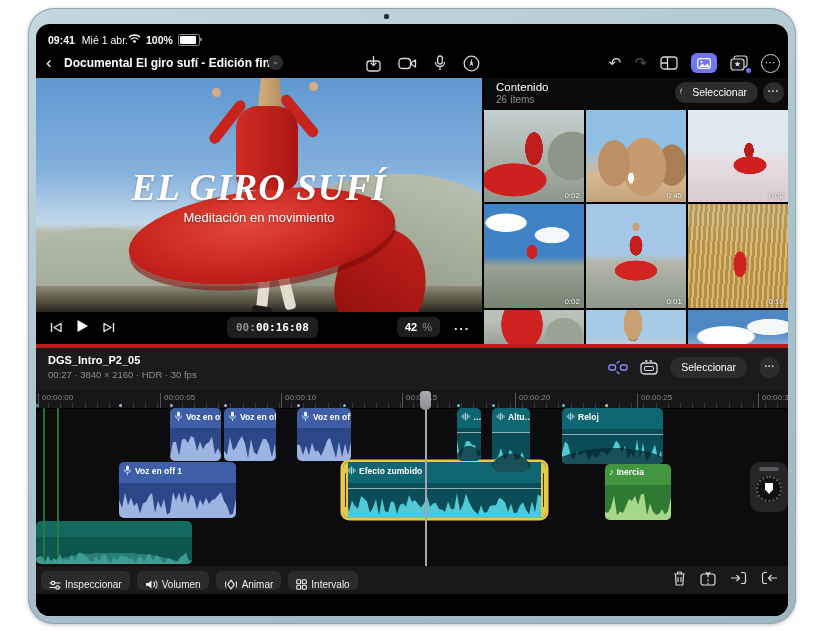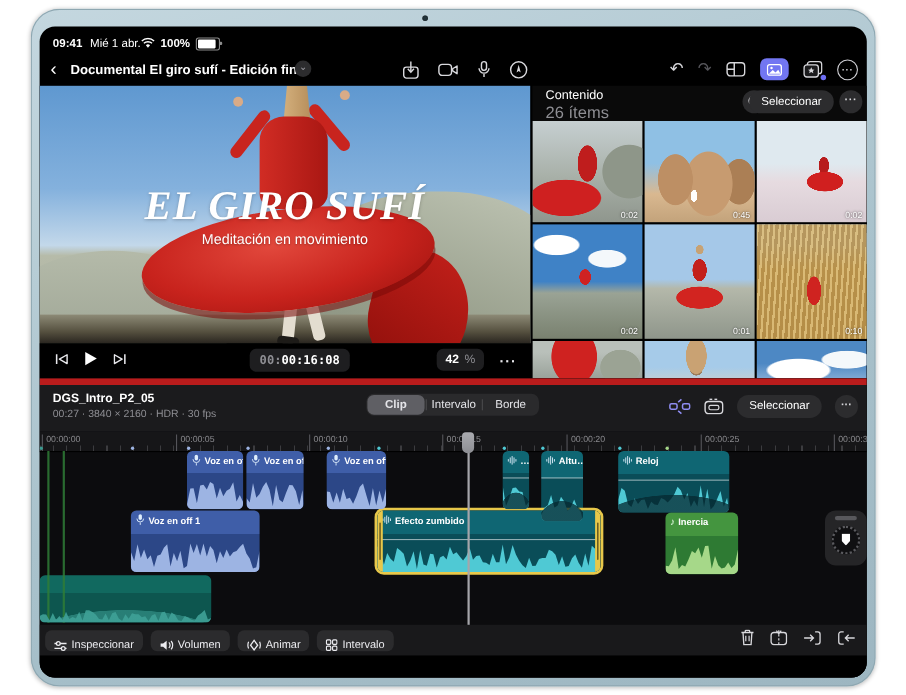--- a/index.html
+++ b/index.html
@@ -59,38 +59,38 @@
   .tr-ic.first{margin-left:14px;}
   .tc-pill{position:absolute;left:191px;top:5px;background:#1e1e20;border-radius:6px;padding:4px 9px;font-family:"DejaVu Sans Mono",monospace;font-size:11px;font-weight:600;}
   .tc-pill .pre{color:#8e8e93;}
   .zoom-pill{position:absolute;right:42px;top:5px;background:#1e1e20;border-radius:6px;padding:4px 8px;font-size:11px;font-weight:600;}
   .zoom-pill .pct{color:#8e8e93;margin-left:5px;font-weight:400;}
   .tr-ell{position:absolute;right:12px;top:9px;color:#e8e8ec;font-size:13px;font-weight:700;letter-spacing:1px;}
   
   .panel{position:absolute;left:448px;top:54px;width:304px;height:266px;background:#0a0a0a;}
   .p-head{position:absolute;left:0;top:0;width:100%;height:30px;}
   .p-title{position:absolute;left:12px;top:3px;font-size:11.5px;font-weight:400;}
-  .p-sub{position:absolute;left:12px;top:16px;font-size:15px;color:#8e8e93;}
+  .p-sub{position:absolute;left:12px;top:16px;font-size:10px;color:#8e8e93;}
   .p-search{position:absolute;right:92px;top:4px;width:21px;height:21px;border-radius:50%;background:#2c2c2e;display:flex;align-items:center;justify-content:center;color:#e0e0e4;}
   .p-select{position:absolute;right:30px;top:4px;height:21px;border-radius:11px;background:#2c2c2e;color:#fff;font-size:10.5px;padding:0 11px;line-height:21px;}
   .p-ell{position:absolute;right:4px;top:4px;width:21px;height:21px;border-radius:50%;background:#2c2c2e;color:#d8d8dc;font-size:10px;font-weight:700;text-align:center;line-height:20px;letter-spacing:.5px;}
   .thumbs{position:absolute;left:0;top:32px;width:304px;height:234px;display:grid;grid-template-columns:100px 100px 100px;grid-template-rows:92px 104px 34px;gap:2px;background:#000;overflow:hidden;}
   .thumb{position:relative;overflow:hidden;}
   .t-dur{position:absolute;right:4px;bottom:2px;font-size:8px;color:#fff;text-shadow:0 0 2px rgba(0,0,0,.8);}
   .t1{background:radial-gradient(55px 28px at 30% 76%,#cf2020 0 58%,transparent 60%),radial-gradient(15px 28px at 50% 42%,#bf1d1d 0 58%,transparent 60%),radial-gradient(40px 40px at 88% 50%,#8e9689 0 60%,transparent 62%),linear-gradient(180deg,#c6cfd1 0%,#a8b0a8 55%,#8f968d 100%);}
   .t2{background:radial-gradient(5px 9px at 45% 74%,#fff 0 60%,transparent 62%),radial-gradient(26px 38px at 28% 58%,#bd8f64 0 60%,transparent 62%),radial-gradient(36px 48px at 58% 62%,#c79b70 0 60%,transparent 62%),radial-gradient(24px 34px at 86% 60%,#ab7f55 0 60%,transparent 62%),linear-gradient(180deg,#8fc0e4 0 42%,#d9b890 72%,#c3a37b 100%);}
   .t3{background:radial-gradient(28px 15px at 62% 60%,#d01f1f 0 58%,transparent 60%),radial-gradient(8px 13px at 61% 44%,#b71c1c 0 58%,transparent 60%),linear-gradient(180deg,#dfe9ef 0 42%,#e6dbe0 60%,#d9ccd3 100%);}
   .t4{background:radial-gradient(9px 12px at 48% 46%,#cf2222 0 58%,transparent 60%),radial-gradient(36px 16px at 22% 18%,#fff 0 55%,transparent 60%),radial-gradient(30px 14px at 68% 30%,#f4f8fb 0 55%,transparent 60%),linear-gradient(180deg,#3f82c6 0 50%,#9aa395 60%,#79816f 100%);}
   .t5{background:radial-gradient(36px 17px at 50% 64%,#d22420 0 58%,transparent 60%),radial-gradient(11px 17px at 50% 40%,#c3201c 0 58%,transparent 60%),radial-gradient(6px 7px at 50% 22%,#c7a274 0 58%,transparent 62%),linear-gradient(180deg,#a5c8e8 0 48%,#b4b8aa 56%,#8f968b 100%);}
   .t6{background:radial-gradient(11px 22px at 52% 58%,#cf2320 0 58%,transparent 60%),repeating-linear-gradient(94deg,rgba(220,188,120,.9) 0 2px,rgba(180,140,70,.85) 2px 5px),linear-gradient(180deg,#bdd2e2 0 18%,#c8a85e 40%,#b3934c 100%);}
   .t7{background:radial-gradient(34px 42px at 38% 42%,#cf2220 0 60%,transparent 62%),radial-gradient(30px 26px at 80% 70%,#9ba394 0 60%,transparent 62%),linear-gradient(180deg,#b9c0ba 0 30%,#9aa29a 100%);}
   .t8{background:radial-gradient(15px 26px at 47% 40%,#c9a273 0 62%,transparent 64%),radial-gradient(9px 8px at 47% 78%,#9a7a5a 0 60%,transparent 62%),linear-gradient(180deg,#a6cbe9 0 70%,#bccdd8 100%);}
   .t9{background:radial-gradient(50px 18px at 38% 78%,#fff 0 55%,transparent 60%),radial-gradient(40px 14px at 82% 50%,#f4f8fb 0 55%,transparent 60%),linear-gradient(180deg,#4d88c4 0 60%,#7fa9d4 100%);}
   
-  .timeline{position:absolute;left:0;top:320px;width:752px;height:272px;background:#0c0c0e;border-top:6px solid #b91c1c;}
+  .timeline{position:absolute;left:0;top:320px;width:752px;height:272px;background:#0c0c0e;border-top:4px solid #b91c1c;}
   .tl-head{position:absolute;left:0;top:0;width:100%;height:42px;background:#1b1b1d;}
   .tl-name{position:absolute;left:12px;top:6px;font-size:11px;font-weight:700;}
   .tl-meta{position:absolute;left:12px;top:21px;font-size:9.5px;color:#8e8e93;}
   .seg{position:absolute;left:297px;top:8px;width:157px;height:20px;background:#2a2a2c;border-radius:7px;display:flex;align-items:center;}
   .seg .s{flex:1;text-align:center;font-size:10.5px;color:#e4e4e8;line-height:18px;position:relative;}
   .seg .s.on{background:#5f5f64;border-radius:6px;margin:1px;font-weight:600;}
   .seg .s + .s:not(.on)::before{content:"";position:absolute;left:0;top:4px;bottom:4px;width:1px;background:#4a4a4c;}
   .tl-right{position:absolute;right:8px;top:8px;display:flex;gap:12px;align-items:center;height:22px;}
   .tl-select{height:21px;border-radius:11px;background:#2c2c2e;color:#fff;font-size:10.5px;padding:0 11px;line-height:21px;}
   .tl-ell{width:21px;height:21px;border-radius:50%;background:#2c2c2e;color:#d8d8dc;font-size:10px;font-weight:700;text-align:center;line-height:20px;}
@@ -290,25 +290,20 @@
             <div class="thumb t7"></div>
             <div class="thumb t8"></div>
             <div class="thumb t9"></div>
           </div>
     </div>
 
     <div class="timeline">
       <div class="tl-head">
         <span class="tl-name">DGS_Intro_P2_05</span>
         <span class="tl-meta">00:27 · 3840 × 2160 · HDR · 30 fps</span>
-        <div class="seg" id="seg-tabs">
-              <span class="s on">Clip</span>
-              <span class="s">Intervalo</span>
-              <span class="s">Borde</span>
-            </div>
         <div class="tl-right">
           <span class="ticon" style="color:#8e8cf2">
                 <svg width="20" height="15" viewBox="0 0 20 15">
                   <rect x="1" y="5" width="6.5" height="5" rx="1.5" fill="none" stroke="currentColor" stroke-width="1.4"></rect>
                   <rect x="12.5" y="5" width="6.5" height="5" rx="1.5" fill="none" stroke="currentColor" stroke-width="1.4"></rect>
                   <path d="M8.5 3.5 11.5 1M8.5 11.5 11.5 14" stroke="currentColor" stroke-width="1.4"></path>
                 </svg>
               </span>
           <span class="ticon">
                 <svg width="18" height="15" viewBox="0 0 18 15">

